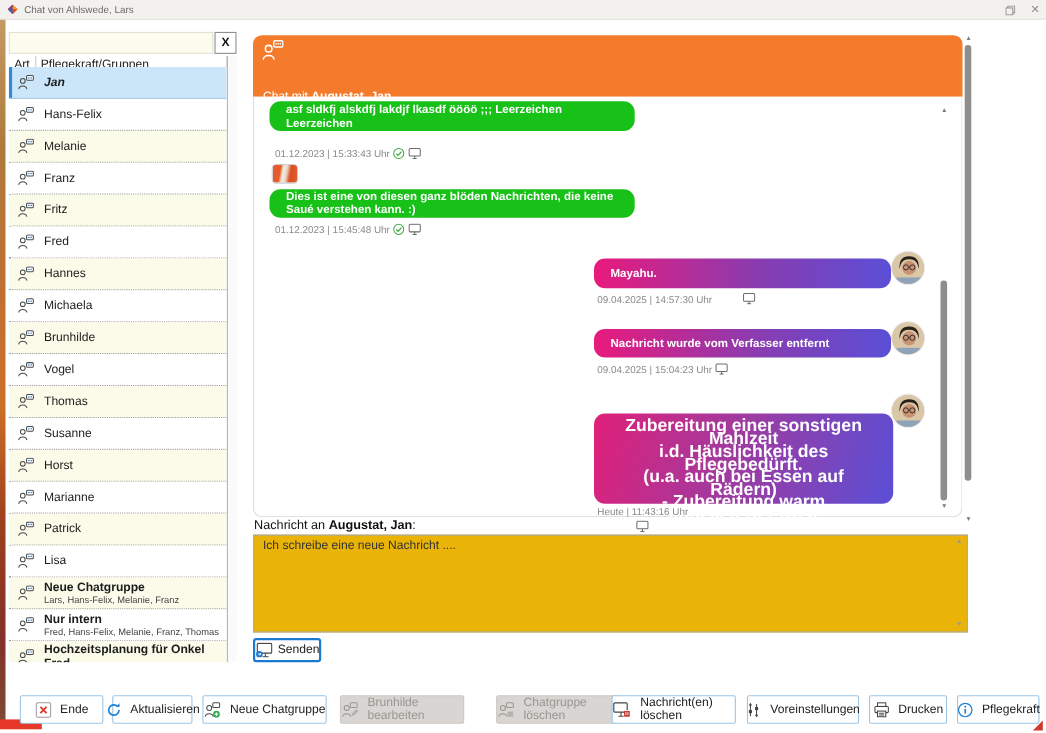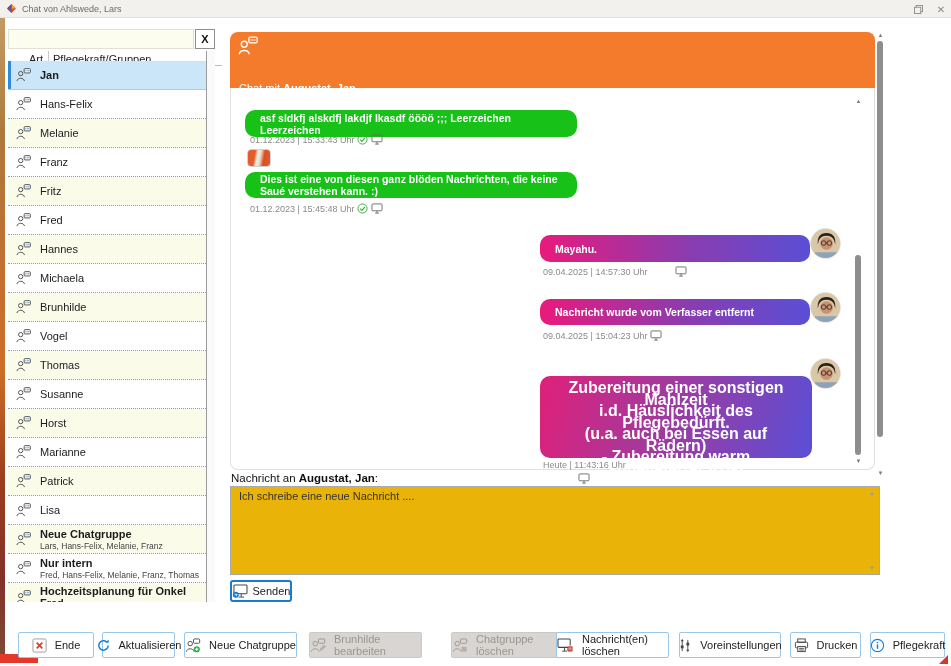--- a/index.html
+++ b/index.html
@@ -16,33 +16,33 @@
 
   
   .left-strip{position:absolute;left:0;top:18px;width:5px;height:637px;
     background:linear-gradient(#c49a63 0%,#ad7a3c 18%,#c07032 38%,#cd6e28 55%,#9c3f1c 72%,#84302a 88%,#7c4a33 100%);}
   .bottom-red{position:absolute;left:0;top:654px;width:38px;height:9px;background:#e6372b;}
   .corner-red{position:absolute;left:939px;top:655px;width:0;height:0;border-left:9px solid transparent;border-bottom:9px solid #cf3a2a;}
 
   
   .search-box{position:absolute;left:8px;top:29px;width:186px;height:20px;background:#fdfdef;border:1px solid #e3e2d2;font-size:11px;padding:0 4px;color:#333;font-family:"Liberation Sans",sans-serif;}
   .search-clear{position:absolute;left:195px;top:29px;width:20px;height:20px;background:#fff;border:1px solid #8f8f8f;font-weight:bold;font-size:11px;color:#111;display:flex;align-items:center;justify-content:center;cursor:default;}
-  .side-head{position:absolute;left:24px;top:51px;width:198px;height:15px;border-bottom:1px solid #b9b9b9;font-size:11px;color:#222;display:flex;align-items:flex-end;background:#fff;}
+  .side-head{position:absolute;left:8px;top:51px;width:198px;height:15px;border-bottom:1px solid #b9b9b9;font-size:11px;color:#222;display:flex;align-items:flex-end;background:#fff;}
   .side-head .c-art{width:24px;text-align:center;}
   .side-head .c-sep{width:1px;height:14px;background:#c9c9c9;margin:0 0 0 0;}
   .side-head .c-grp{padding-left:4px;}
   .side-track{position:absolute;left:206px;top:51px;width:9px;height:551px;background:#fafafa;border-left:1px solid #9c9c9c;}
   .rows{position:absolute;left:8px;top:61px;width:198px;height:541px;overflow:hidden;background:#fff;}
   .row{height:29px;display:flex;align-items:center;border-bottom:1px dotted #9b9b9b;background:#fff;position:relative;padding-left:4px;}
   .row.alt{background:#fbfbea;}
   .row.selected{background:#cbe6f9;border-bottom:1px solid #a8cdE8;}
   .row.selected::before{content:"";position:absolute;left:0;top:0;width:3px;height:100%;background:#2f8bd8;}
   .row .p-icon{width:22px;flex:0 0 22px;display:flex;justify-content:center;}
   .row .nm{font-size:11px;color:#1c1c1c;padding-left:6px;line-height:12px;}
-  .row.selected .nm{font-weight:bold;}
+  .row.selected .nm{font-weight:bold;font-style:italic;}
   .row .grp-wrap{padding-left:6px;line-height:10px;}
   .row .gnm{font-size:11px;font-weight:bold;color:#1c1c1c;}
   .row .gmem{font-size:8.5px;color:#444;}
 
   
   .chat-header{position:absolute;left:230px;top:32px;width:645px;height:56px;background:#f57b2c;border-radius:8px 8px 0 0;}
   .chat-header .hdr-icon{position:absolute;left:8px;top:4px;}
   .chat-header .hdr-text{position:absolute;left:9px;top:50px;font-size:11px;color:#ffffff;}
   .chat-header .hdr-text b{font-weight:bold;}
   .messages{position:absolute;left:230px;top:88px;width:645px;height:382px;background:#fff;border:1px solid #e0e0e0;border-top:none;border-radius:0 0 8px 8px;}
@@ -371,21 +371,21 @@
           <circle cx="10.5" cy="3" r="0.6" fill="#fff"></circle>
           <circle cx="12" cy="3" r="0.6" fill="#fff"></circle>
           <circle cx="13.5" cy="3" r="0.6" fill="#fff"></circle>
         </svg>
     </span>
     <span class="hdr-text"><span>Chat mit</span>&nbsp;<b>Augustat, Jan</b></span>
   </div>
 
   <div class="messages"></div>
 
-  <div class="bubble b-green" style="left:245px;top:110px;width:332px;height:27px;">
+  <div class="bubble b-green" style="left:245px;top:92px;width:332px;height:27px;">
       <span>asf sldkfj alskdfj lakdjf lkasdf öööö ;;; Leerzeichen Leerzeichen</span>
     </div>
   <div class="msg-time" style="left:250px;top:134px;">
     <span>01.12.2023 | 15:33:43 Uhr</span>
     <span>
         <svg width="11" height="11" viewBox="0 0 12 12">
           <circle cx="6" cy="6" r="5" fill="none" stroke="#3aa83a"></circle>
           <path d="M3.5 6.2 5.3 8 8.7 4.2" fill="none" stroke="#3aa83a" stroke-width="1.2"></path>
         </svg>
       </span>

